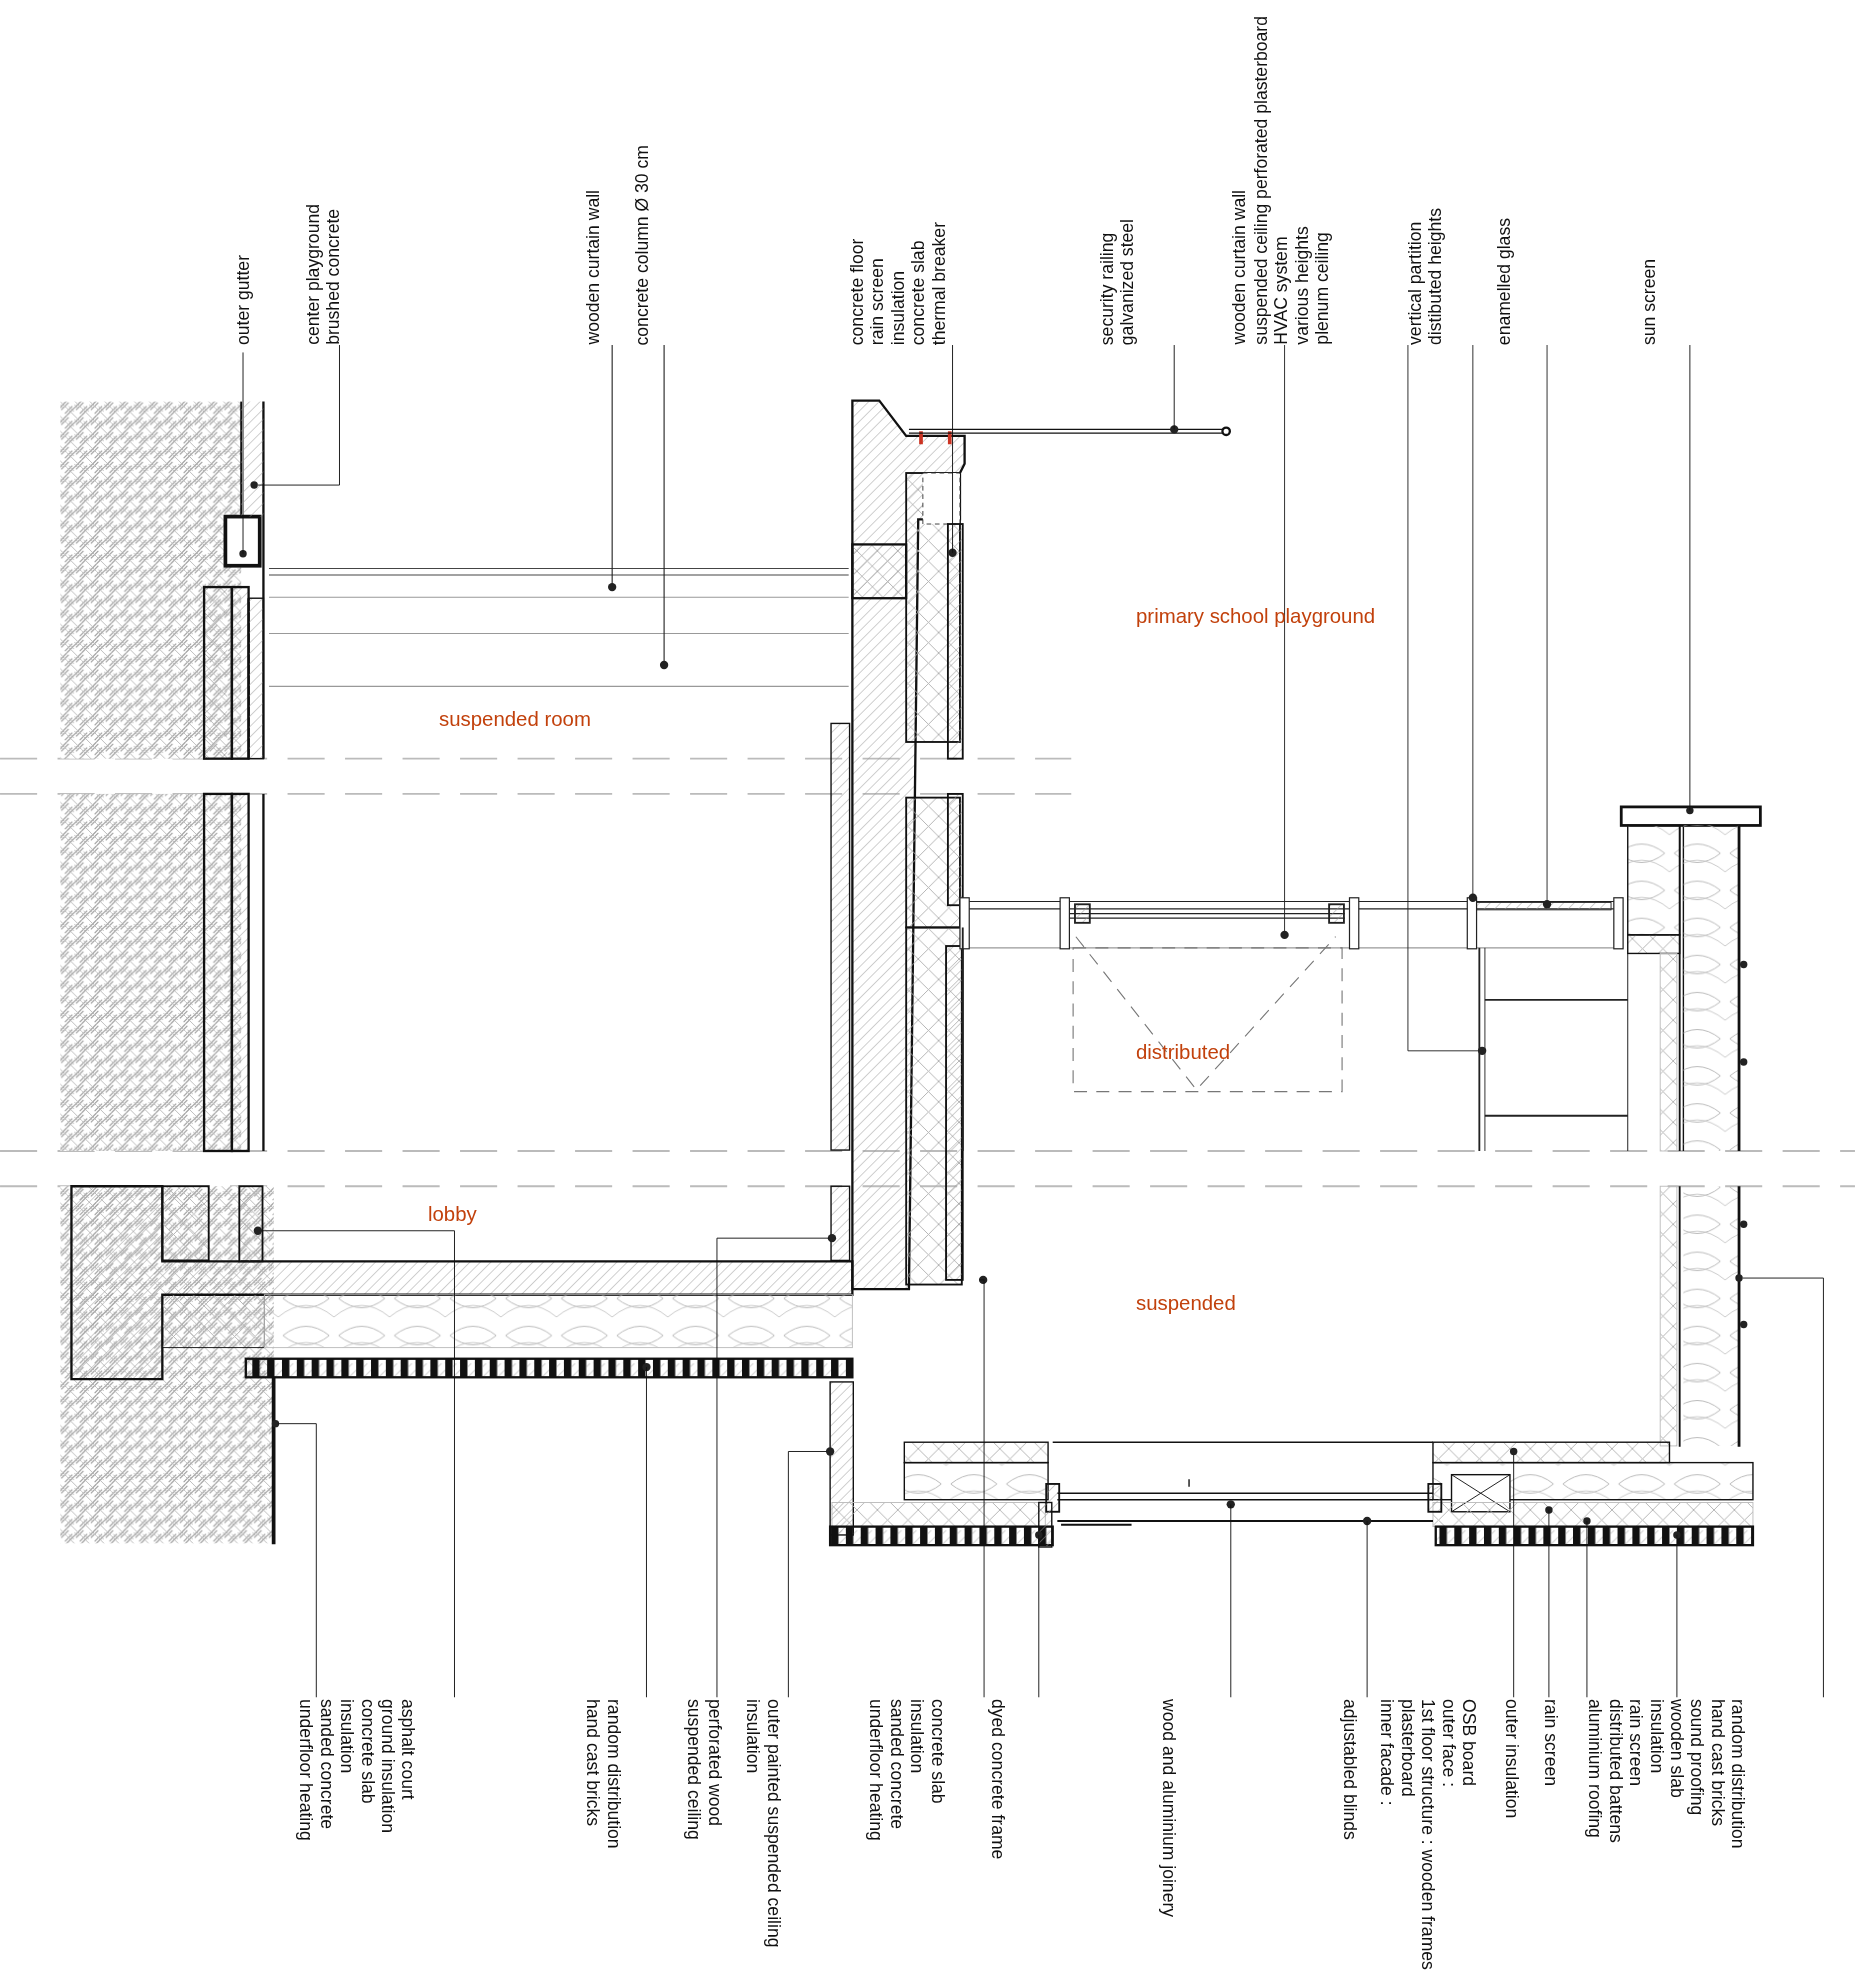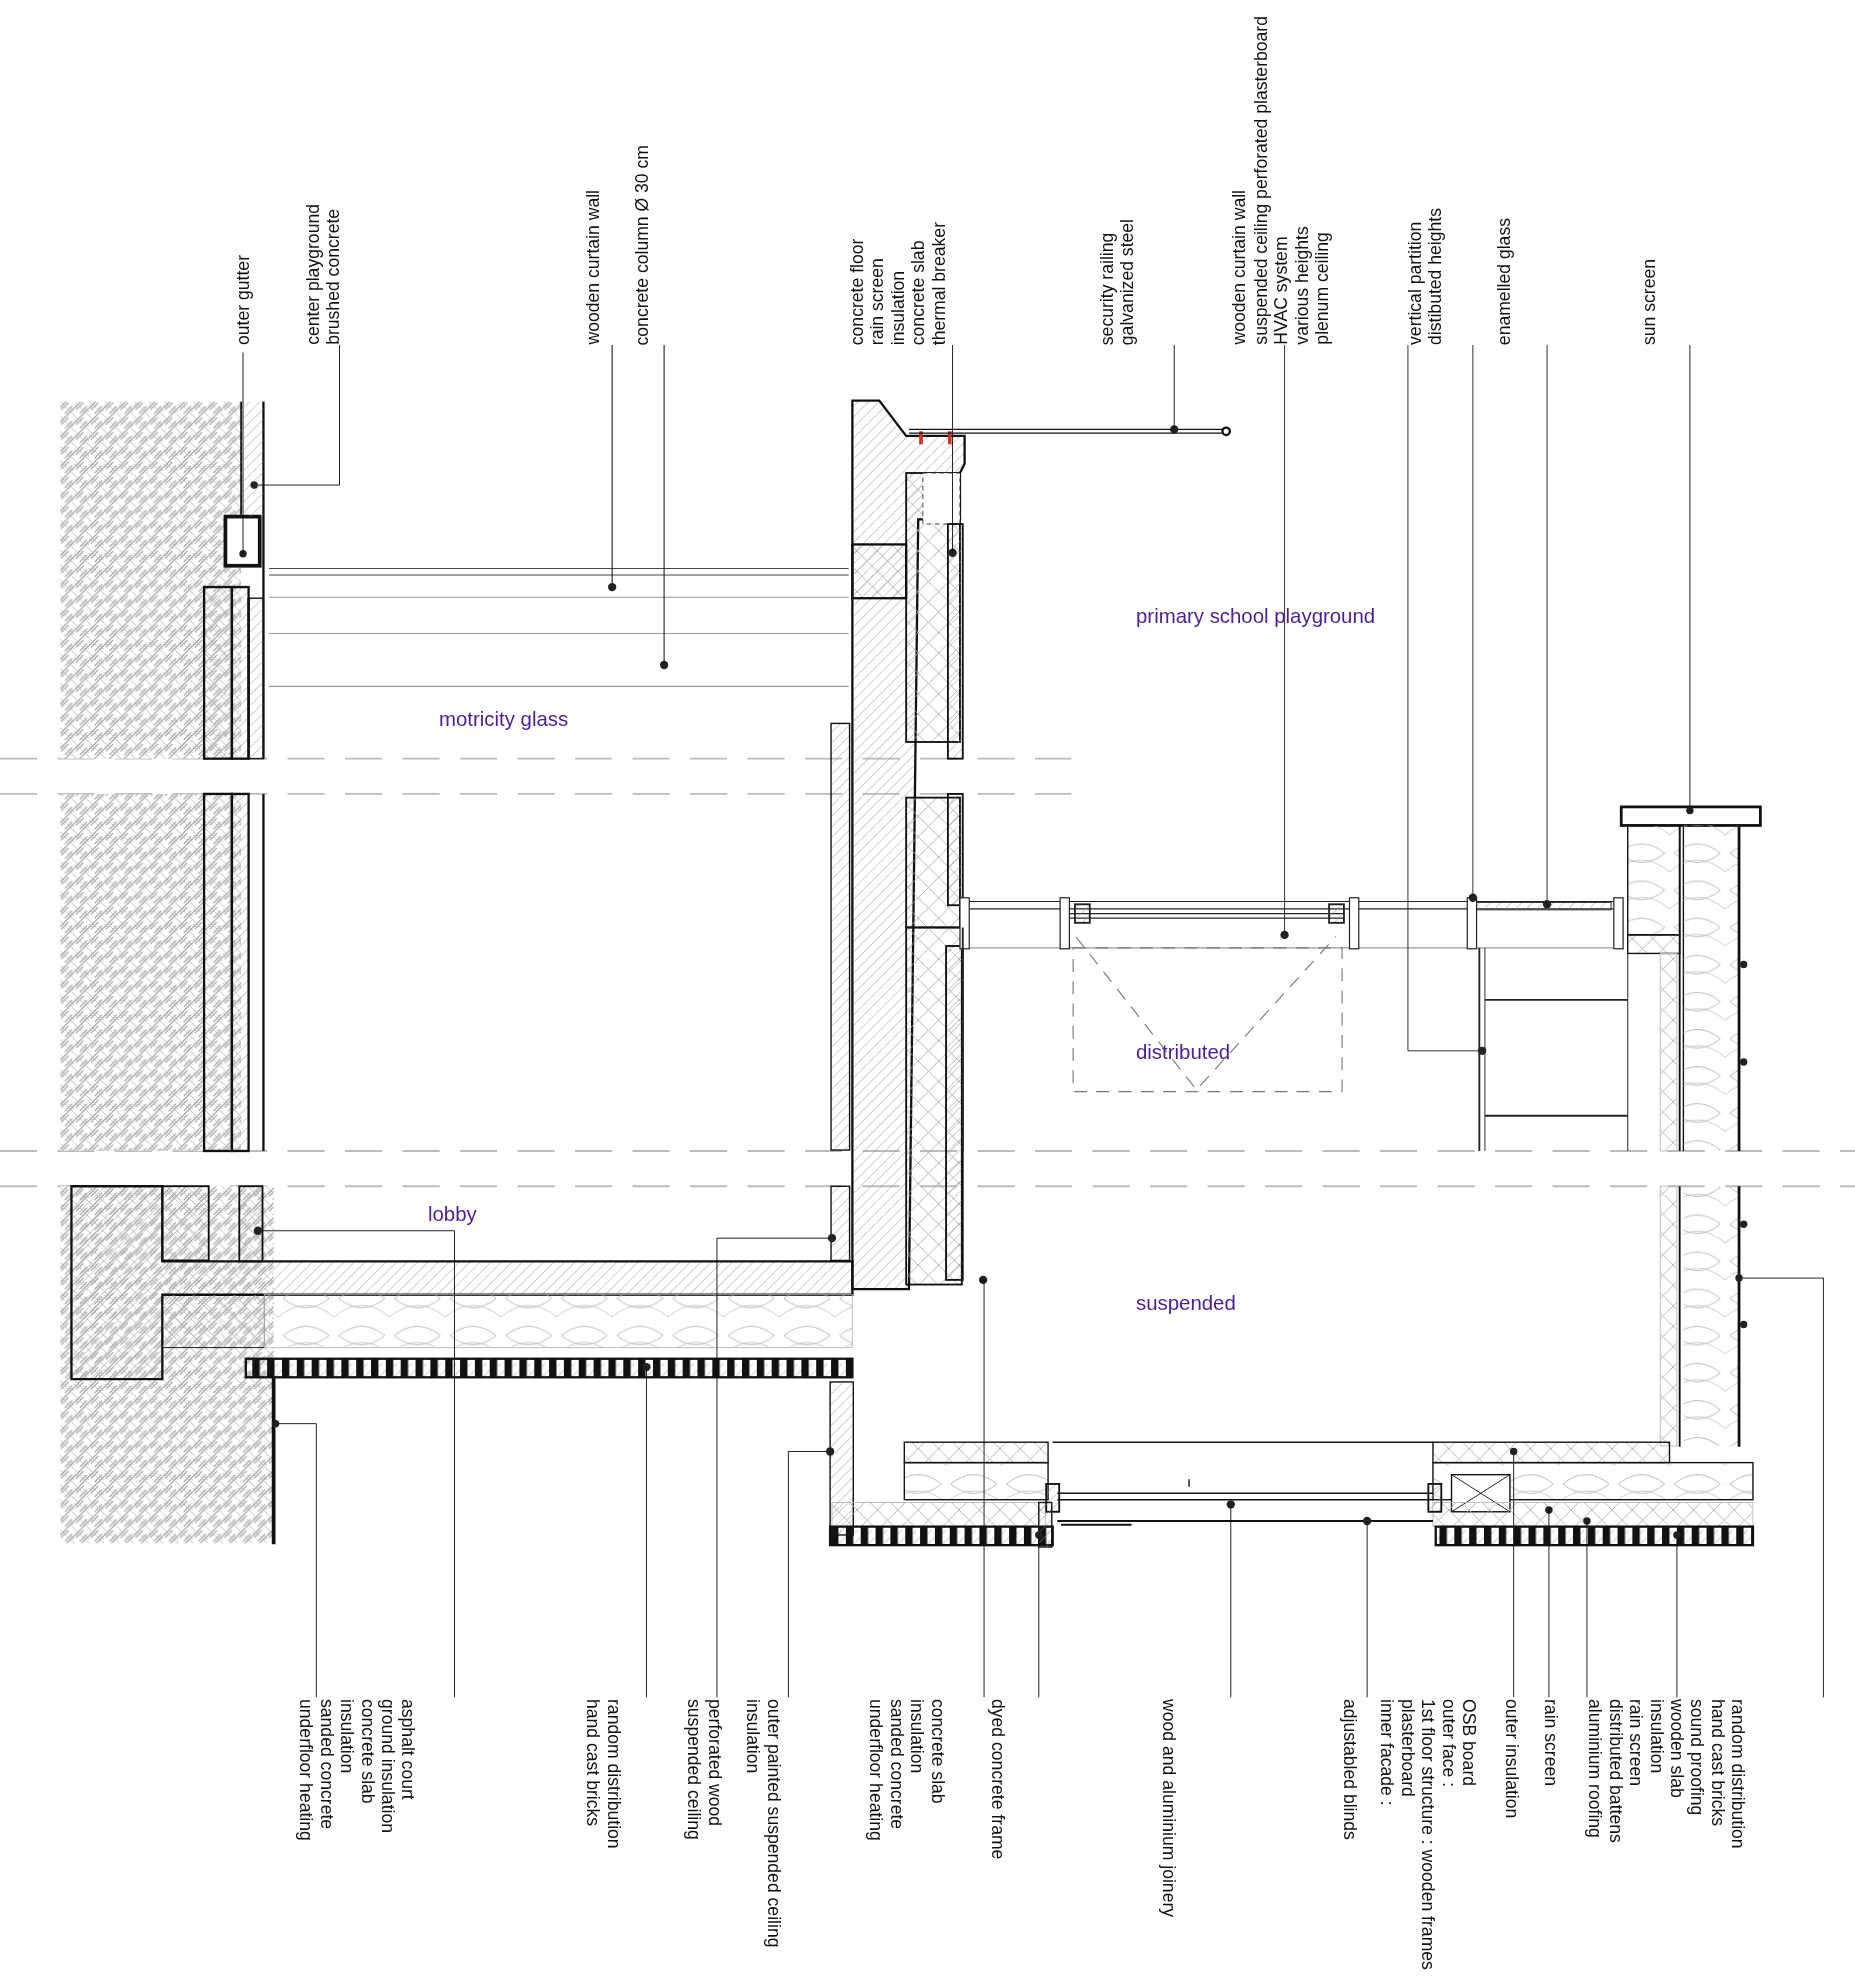--- a/index.html
+++ b/index.html
@@ -1,19 +1,19 @@
 <!DOCTYPE html>
 <html style="font-size:15px"><head>
 <meta charset="utf-8">
 <style>
   html, body { margin: 0; padding: 0; background: #ffffff; }
   body { width: 1855px; height: 1982px; position: relative; overflow: hidden;
          font-family: "Liberation Sans", sans-serif; color: #111; }
   #drawing { position: absolute; left: 0; top: 0; width: 1855px; height: 1982px; }
-  .room-label { position: absolute; font-size: 20.4px; white-space: nowrap; color: #4c1d95; }
+  .room-label { position: absolute; font-size: 20.4px; white-space: nowrap; color: #c2410c; }
   .vlabel-top { position: absolute; bottom: calc(1982px - 345px); transform-origin: left bottom;
                 writing-mode: vertical-rl; font-size: 17.6px; line-height: 20.4px; white-space: pre; text-align: right; }
   .vlabel-bot { position: absolute; top: 1699px; writing-mode: vertical-rl; font-size: 17.6px;
                 line-height: 20.4px; white-space: pre; }
   .vlabel-top span, .vlabel-bot span { display: block; }
 </style>
 </head>
 <body>
 
 <svg id="drawing" viewBox="0 0 2000 2137" xmlns="http://www.w3.org/2000/svg">
@@ -225,21 +225,21 @@
     <circle cx="1632" cy="1565" r="4" fill="#222" stroke="none"></circle>
     <circle cx="1670" cy="1628" r="4" fill="#222" stroke="none"></circle>
     <line x1="1670" y1="1628" x2="1670" y2="1830" stroke-width="1"></line>
     <circle cx="1711" cy="1640" r="4" fill="#222" stroke="none"></circle>
     <line x1="1711" y1="1640" x2="1711" y2="1830" stroke-width="1"></line>
     <circle cx="1808" cy="1655" r="4" fill="#222" stroke="none"></circle>
     <line x1="1808" y1="1655" x2="1808" y2="1830" stroke-width="1"></line>
   </g>
 </svg>
 
-<div class="room-label" style="left:439px; top:708px;">motricity glass</div>
+<div class="room-label" style="left:439px; top:708px;">suspended room</div>
 <div class="room-label" style="left:1136px; top:605px;">primary school playground</div>
 <div class="room-label" style="left:1136px; top:1041px;">distributed</div>
 <div class="room-label" style="left:428px; top:1203px;">lobby</div>
 <div class="room-label" style="left:1136px; top:1292px;">suspended</div>
 
 <div id="top-labels">
     <div class="vlabel-top" style="left: 233px; direction: ltr; top: auto; bottom: 1637px; transform: rotate(180deg); transform-origin: center center; text-align: left;"><span>outer gutter</span></div>
     <div class="vlabel-top" style="left: 303px; direction: ltr; top: auto; bottom: 1637px; transform: rotate(180deg); transform-origin: center center; text-align: left;"><span>center playground</span><span>brushed concrete</span></div>
     <div class="vlabel-top" style="left: 583px; direction: ltr; top: auto; bottom: 1637px; transform: rotate(180deg); transform-origin: center center; text-align: left;"><span>wooden curtain wall</span></div>
     <div class="vlabel-top" style="left: 632px; direction: ltr; top: auto; bottom: 1637px; transform: rotate(180deg); transform-origin: center center; text-align: left;"><span>concrete column Ø 30 cm</span></div>

